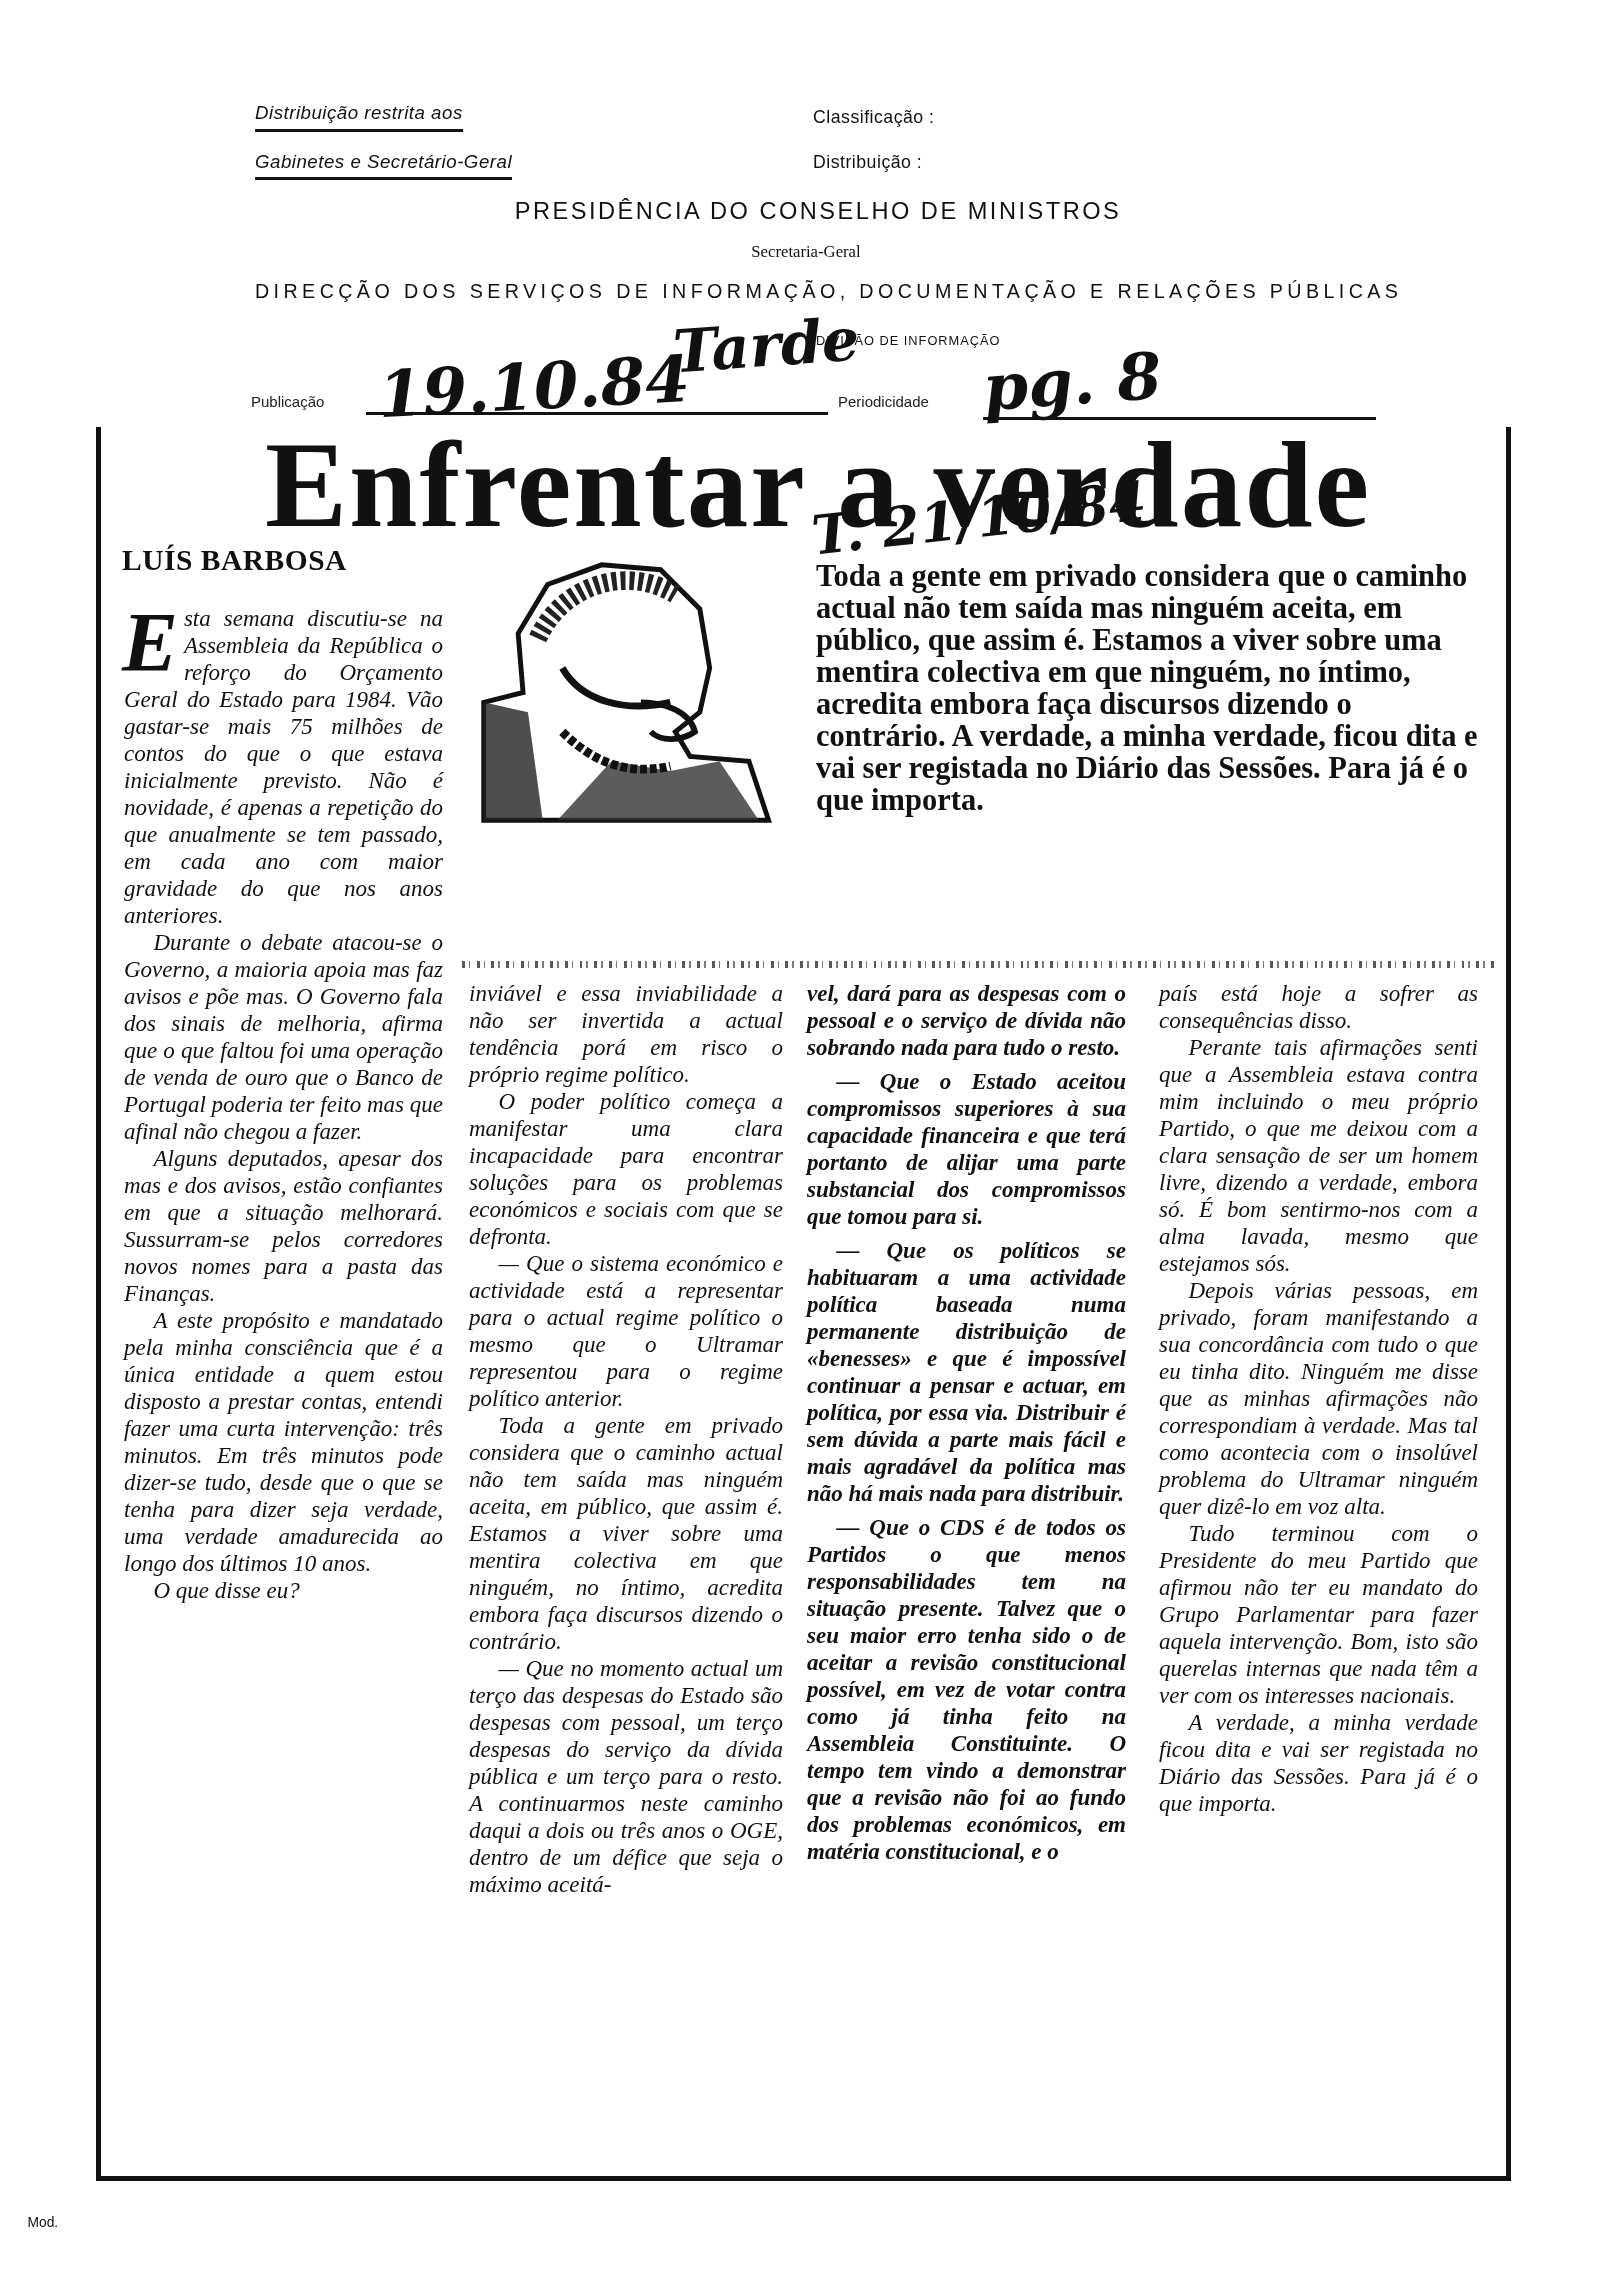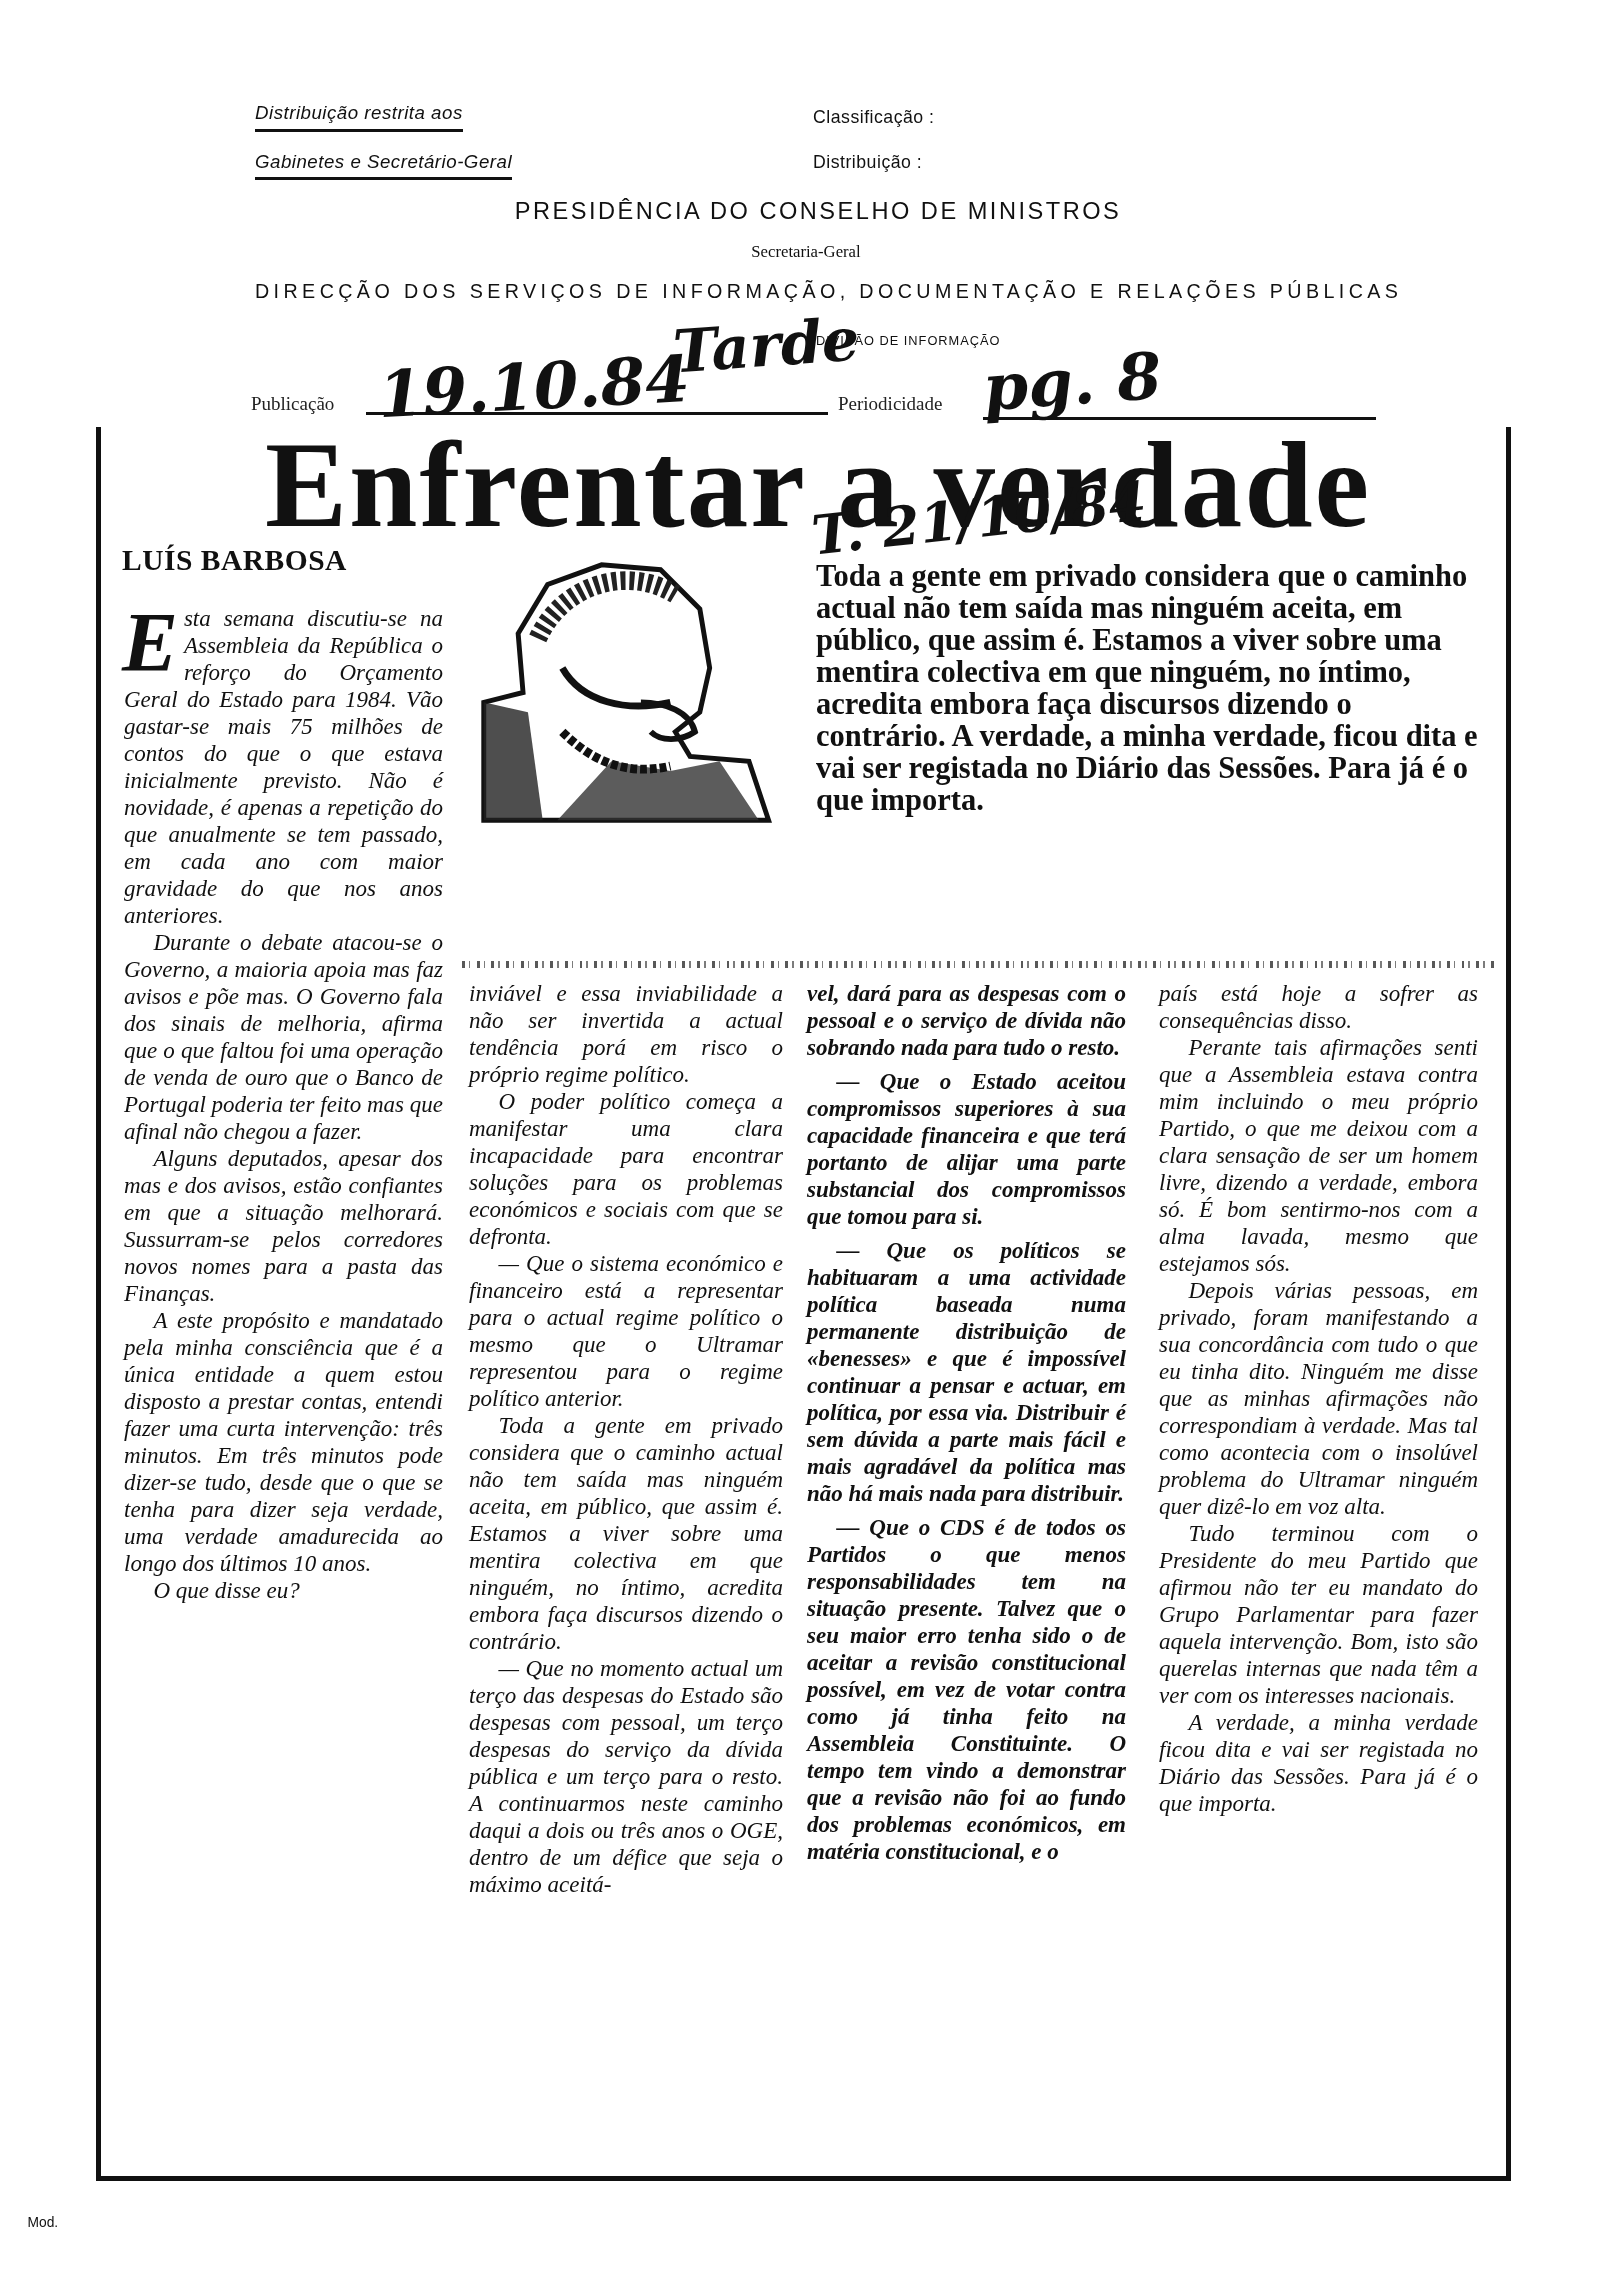--- a/index.html
+++ b/index.html
@@ -8,21 +8,21 @@
   .hdr-left { position: absolute; left: 255px; top: 102px; font-family: "Liberation Sans", sans-serif; font-style: italic; font-size: 18.7px; letter-spacing: 0.5px; }
   .hdr-left .line { display: inline-block; border-bottom: 3.4px solid #111; padding-bottom: 4.9px; margin-bottom: 18.7px; }
   .hdr-right { position: absolute; left: 813px; top: 107px; font-family: "Liberation Sans", sans-serif; font-size: 17.7px; letter-spacing: 0.5px; }
   .hdr-right div { margin-bottom: 23.6px; }
 
   .org-title { position: absolute; left: 0; width: 1612px; top: 198px; text-align: center; font-family: "Liberation Sans", sans-serif; font-size: 23.6px; letter-spacing: 2.5px; padding-left: 12px; }
   .org-sub { position: absolute; left: 0; width: 1612px; top: 242px; text-align: center; font-family: Liberation Serif, serif; font-size: 16.7px; }
   .org-dept { position: absolute; left: 255px; width: 1130px; top: 280px; font-family: "Liberation Sans", sans-serif; font-size: 19.7px; letter-spacing: 4.4px; white-space: nowrap; }
   .org-div { position: absolute; left: 816px; top: 333px; font-family: "Liberation Sans", sans-serif; font-size: 12.8px; letter-spacing: 1px; }
 
-  .pub-label { position: absolute; top: 393px; font-family: Liberation Serif, serif; font-size: 19px; color: #222; }
+  .pub-label { position: absolute; top: 393px; font-family: Liberation Sans, sans-serif; font-size: 15px; color: #222; }
   .pub-line { position: absolute; height: 2.5px; background: #111; }
   .hand { position: absolute; font-family: "DejaVu Serif", serif; font-style: italic; font-weight: bold; color: #111; }
 
   .frame { position: absolute; left: 96px; top: 427px; width: 1405px; height: 1749px; border-left: 5.9px solid #111; border-right: 5.9px solid #111; border-bottom: 5.9px solid #111; }
 
   .headline { position: absolute; left: 265px; top: 423px; font-family: "Liberation Serif", serif; font-weight: bold; font-size: 123px; letter-spacing: 2px; line-height: 1; white-space: nowrap; }
 
   .byline { position: absolute; left: 122px; top: 544px; font-family: "Liberation Serif", serif; font-weight: bold; font-size: 29.5px; letter-spacing: 0.5px; }
 
   .col { position: absolute; font-family: "Liberation Serif", serif; font-style: italic; font-size: 23px; line-height: 27px; text-align: justify; }
@@ -95,21 +95,21 @@
   <p><span class="dropcap">E</span><span>sta semana discutiu-se na Assembleia da República o reforço do Orçamento Geral do Estado para 1984. Vão gastar-se mais 75 milhões de contos do que o que estava inicialmente previsto. Não é novidade, é apenas a repetição do que anualmente se tem passado, em cada ano com maior gravidade do que nos anos anteriores.</span></p>
   <p class="ind">Durante o debate atacou-se o Governo, a maioria apoia mas faz avisos e põe mas. O Governo fala dos sinais de melhoria, afirma que o que faltou foi uma operação de venda de ouro que o Banco de Portugal poderia ter feito mas que afinal não chegou a fazer.</p>
   <p class="ind">Alguns deputados, apesar dos mas e dos avisos, estão confiantes em que a situação melhorará. Sussurram-se pelos corredores novos nomes para a pasta das Finanças.</p>
   <p class="ind">A este propósito e mandatado pela minha consciência que é a única entidade a quem estou disposto a prestar contas, entendi fazer uma curta intervenção: três minutos. Em três minutos pode dizer-se tudo, desde que o que se tenha para dizer seja verdade, uma verdade amadurecida ao longo dos últimos 10 anos.</p>
   <p class="ind">O que disse eu?</p>
 </div>
 
 <div class="col" style="left:469px; top:980px; width:314px;">
   <p>inviável e essa inviabilidade a não ser invertida a actual tendência porá em risco o próprio regime político.</p>
   <p class="ind">O poder político começa a manifestar uma clara incapacidade para encontrar soluções para os problemas económicos e sociais com que se defronta.</p>
-  <p class="ind">— Que o sistema económico e financeiro está a representar para o actual regime político o mesmo que o Ultramar representou para o regime político anterior.</p>
+  <p class="ind">— Que o sistema económico e actividade está a representar para o actual regime político o mesmo que o Ultramar representou para o regime político anterior.</p>
   <p class="ind">Toda a gente em privado considera que o caminho actual não tem saída mas ninguém aceita, em público, que assim é. Estamos a viver sobre uma mentira colectiva em que ninguém, no íntimo, acredita embora faça discursos dizendo o contrário.</p>
   <p class="ind">— Que no momento actual um terço das despesas do Estado são despesas com pessoal, um terço despesas do serviço da dívida pública e um terço para o resto. A continuarmos neste caminho daqui a dois ou três anos o OGE, dentro de um défice que seja o máximo aceitá-</p>
 </div>
 
 <div class="col" style="left:807px; top:980px; width:319px;font-weight:bold;">
   <p>vel, dará para as despesas com o pessoal e o serviço de dívida não sobrando nada para tudo o resto.</p>
   <p class="ind gap">— Que o Estado aceitou compromissos superiores à sua capacidade financeira e que terá portanto de alijar uma parte substancial dos compromissos que tomou para si.</p>
   <p class="ind gap">— Que os políticos se habituaram a uma actividade política baseada numa permanente distribuição de «benesses» e que é impossível continuar a pensar e actuar, em política, por essa via. Distribuir é sem dúvida a parte mais fácil e mais agradável da política mas não há mais nada para distribuir.</p>
   <p class="ind gap">— Que o CDS é de todos os Partidos o que menos responsabilidades tem na situação presente. Talvez que o seu maior erro tenha sido o de aceitar a revisão constitucional possível, em vez de votar contra como já tinha feito na Assembleia Constituinte. O tempo tem vindo a demonstrar que a revisão não foi ao fundo dos problemas económicos, em matéria constitucional, e o</p>
 </div>

